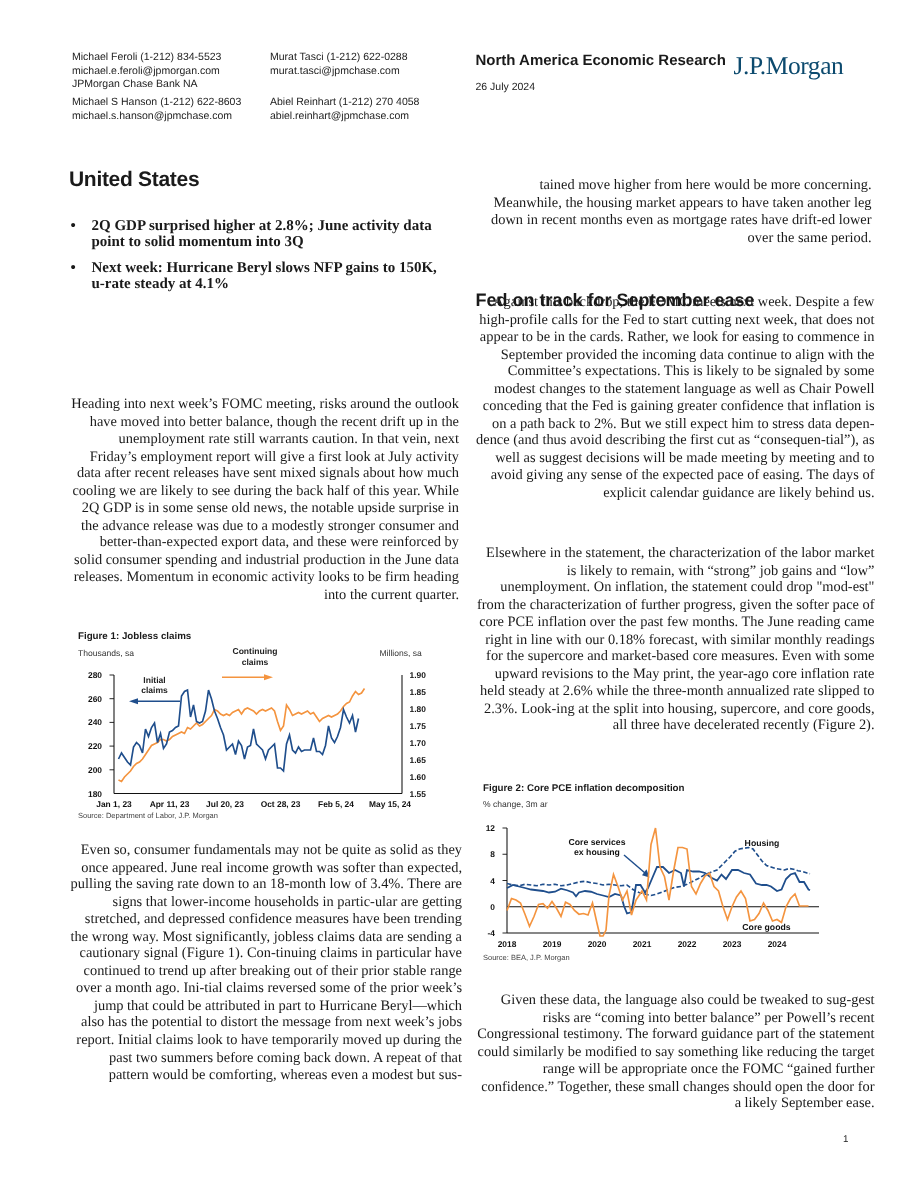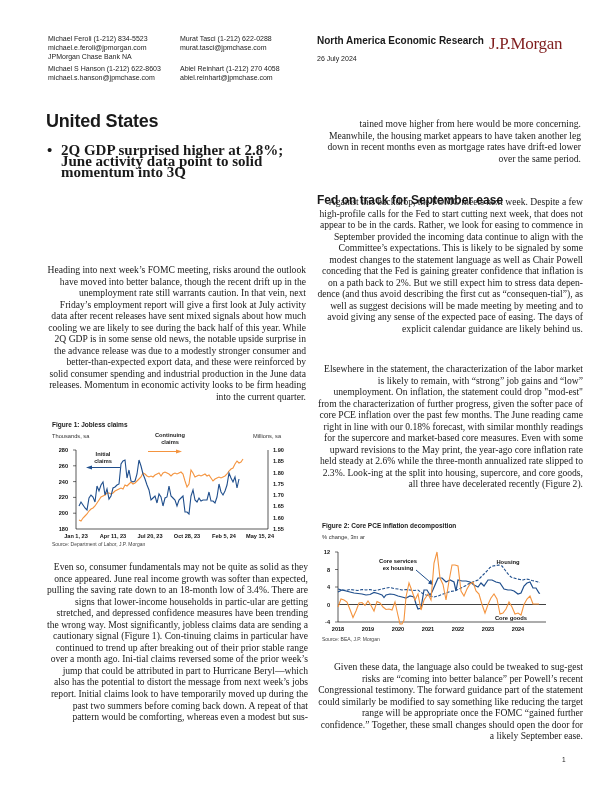--- a/index.html
+++ b/index.html
@@ -2,24 +2,24 @@
 <html><head>
 <meta charset="utf-8">
 <style>
   html, body { margin:0; padding:0; background:#fff; }
   body { width:612px; height:792px; position:relative; overflow:hidden; color:#1a1a1a; }
   .sans { font-family:"Liberation Sans", sans-serif; }
   .abs { position:absolute; }
   .contact { font-size:7px; line-height:9.2px; color:#222; }
   .hdr-title { font-size:10px; font-weight:bold; }
   .hdr-date { font-size:7px; }
-  .logo { font-family:"Liberation Serif", serif; font-size:17px; color:#7f1d1d; letter-spacing:-0.3px; }
-  h1.page-title { margin:0; font-family:"Liberation Sans", sans-serif; font-weight:bold; font-size:18px; letter-spacing:-0.2px; }
+  .logo { font-family:"Liberation Serif", serif; font-size:17px; color:#0c4a6e; letter-spacing:-0.3px; }
+  h1.page-title { margin:0; font-family:"Liberation Sans", sans-serif; font-weight:bold; font-size:14px; letter-spacing:-0.2px; }
   ul.bullets { margin:0; padding:0; list-style:none; }
-  ul.bullets li { position:relative; padding-left:15px; font-family:"Liberation Serif", serif; font-weight:bold; font-size:15px; line-height:11.2px; margin-bottom:5.6px; }
+  ul.bullets li { position:relative; padding-left:15px; font-family:"Liberation Serif", serif; font-weight:bold; font-size:10px; line-height:11.2px; margin-bottom:5.6px; }
   ul.bullets li::before { content:"•"; position:absolute; left:1px; top:0; }
   .body-text { font-family:"Liberation Serif", serif; font-size:9.6px; line-height:11.55px; text-align:right; margin:0; }
   .section-head { font-family:"Liberation Sans", sans-serif; font-weight:bold; font-size:12px; margin:0; }
   .fig-title { font-family:"Liberation Sans", sans-serif; font-weight:bold; font-size:6.5px; }
   .fig-sub { font-family:"Liberation Sans", sans-serif; font-size:5.7px; color:#333; }
   .fig-src { font-family:"Liberation Sans", sans-serif; font-size:5px; color:#444; }
   svg text { font-family:"Liberation Sans", sans-serif; }
   .pnum { font-family:"Liberation Sans", sans-serif; font-size:6.5px; }
 </style>
 </head>
@@ -40,20 +40,21 @@
   <div>abiel.reinhart@jpmchase.com</div>
 </div>
 <div class="abs sans hdr-title" style="left:317px;top:35px;">North America Economic Research</div>
 <div class="abs sans hdr-date" style="left:317px;top:55px;">26 July 2024</div>
 <div class="abs logo" style="left:489px;top:34px;">J.P.Morgan</div>
 
 <h1 class="abs page-title" style="left:46px;top:111px;">United States</h1>
 
 <ul class="abs bullets" style="left:46px;top:145px;width:255px;">
   <li>2Q GDP surprised higher at 2.8%; June activity data point to solid momentum into 3Q</li>
+  <li>Next week: Hurricane Beryl slows NFP gains to 150K, u-rate steady at 4.1%</li>
 </ul>
 
 <p class="abs body-text" style="left:46px;top:264px;width:260px;">Heading into next week’s FOMC meeting, risks around the outlook have moved into better balance, though the recent drift up in the unemployment rate still warrants caution. In that vein, next Friday’s employment report will give a first look at July activity data after recent releases have sent mixed signals about how much cooling we are likely to see during the back half of this year. While 2Q GDP is in some sense old news, the notable upside surprise in the advance release was due to a modestly stronger consumer and better-than-expected export data, and these were reinforced by solid consumer spending and industrial production in the June data releases. Momentum in economic activity looks to be firm heading into the current quarter.</p>
 
 <div class="abs fig-title" style="left:52px;top:421px;">Figure 1: Jobless claims</div>
 <div class="abs fig-sub" style="left:52px;top:433px;">Thousands, sa</div>
 <div class="abs fig-sub" style="left:253px;top:433px;">Millions, sa</div>
 <div class="abs fig-sub" style="left:145px;top:432px;width:50px;text-align:center;font-weight:bold;line-height:7px;color:#222;">
   <div>Continuing</div>
   <div>claims</div>

